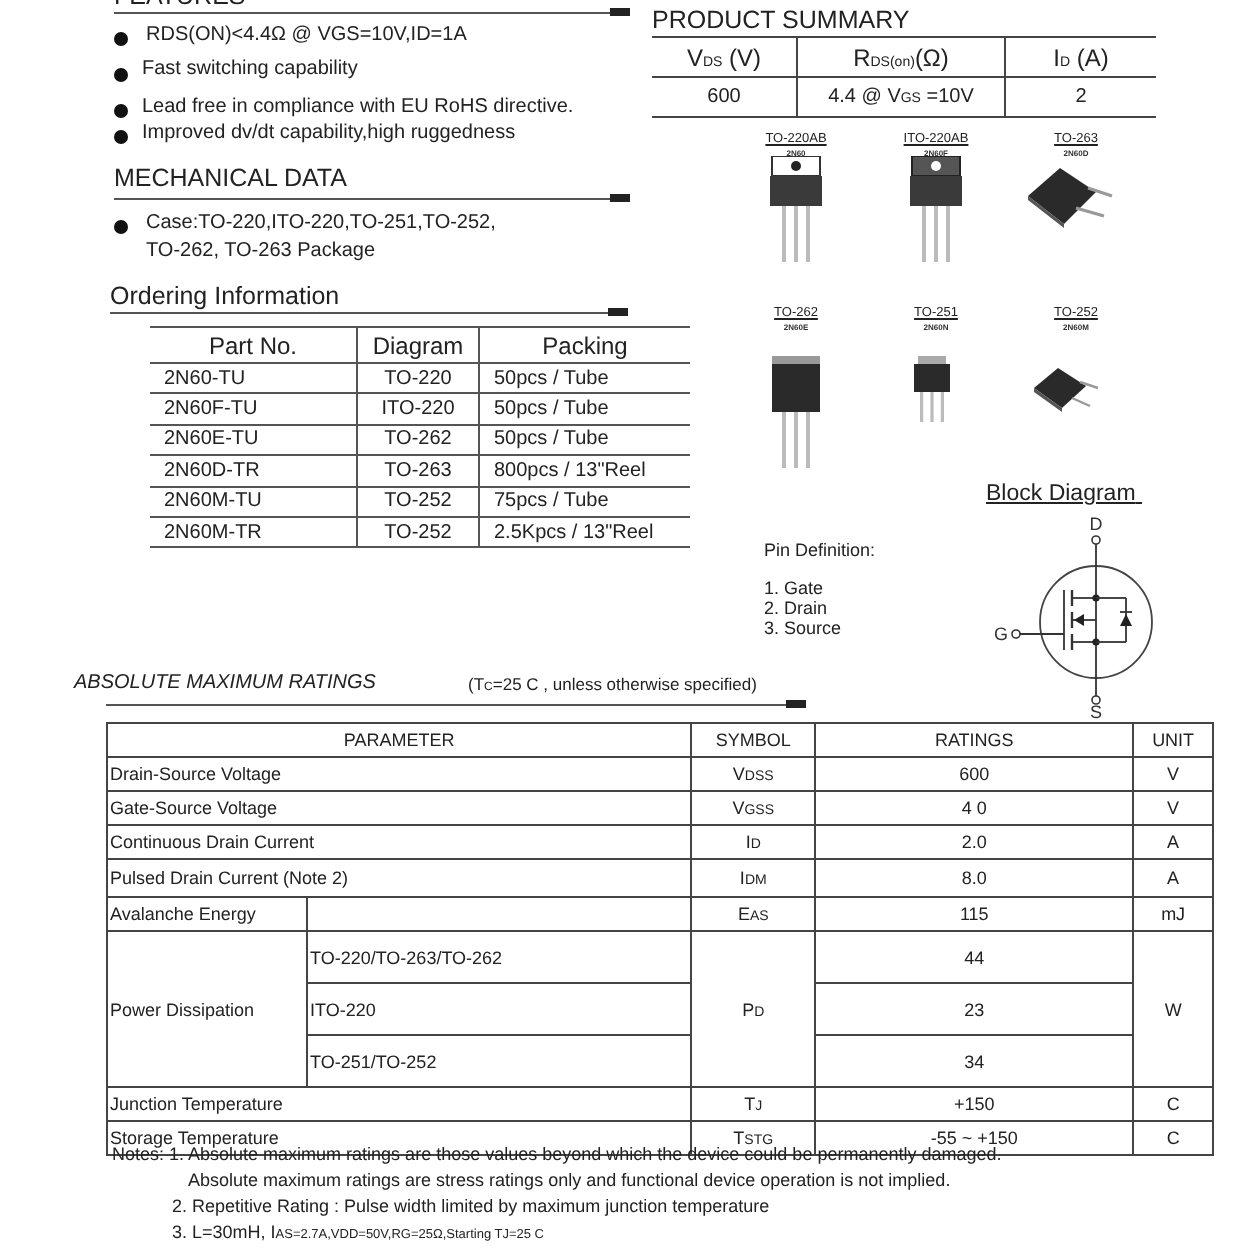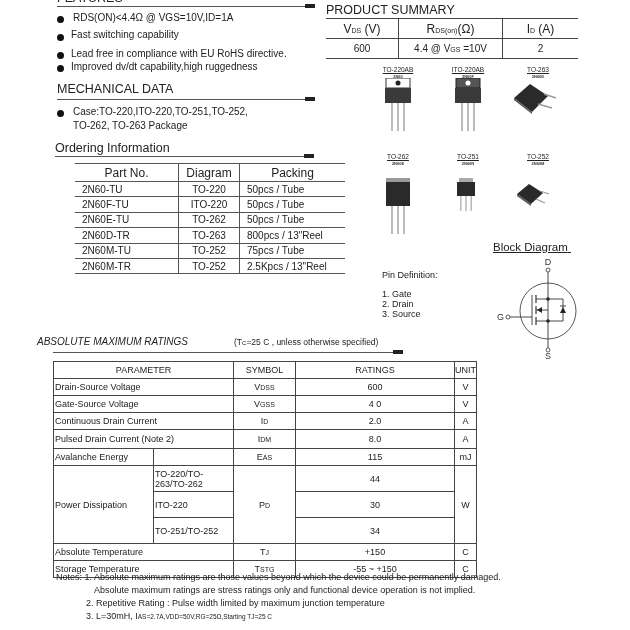--- a/index.html
+++ b/index.html
@@ -18,21 +18,21 @@
   #ps td { border-top:1px solid #444; border-bottom:1px solid #444; text-align:center; height:19px; padding:0; }
   #ps td + td { border-left:1px solid #444; }
   #ps tr.h td { font-size:12px; }
   
   #ord { position:absolute; left:55px; top:163px; width:270px; font-size:10px;margin-left:20px; }
   #ord td { border-top:1px solid #555; border-bottom:1px solid #555; height:14.4px; padding:0 0 0 7px; }
   #ord td.c { text-align:center; padding:0; }
   #ord td + td { border-left:1px solid #555; }
   #ord tr.h td { font-size:12px; height:17px; text-align:center; padding:0; }
   
-  #amr { position:absolute; left:53px; top:361px; width:424px; font-size:9px; border:1px solid #444;padding-left:14px; }
+  #amr { position:absolute; left:53px; top:361px; width:554px; font-size:9px; border:1px solid #444;padding-left:14px; }
   #amr td { border:1px solid #444; padding:0 0 0 1px; height:16px; }
   #amr td.c { text-align:center; padding:0; }
   .pkg { position:absolute; }
   .pkg-name { position:absolute; font-size:6.5px; text-decoration:underline; text-align:center; width:50px; }
   .pkg-code { position:absolute; font-size:4px; font-weight:bold; text-align:center; width:50px; color:#333; }
   .notes { position:absolute; font-size:9px; color:#222; white-space:nowrap; }
 </style>
 </head>
 <body>
 
@@ -266,28 +266,28 @@
   </tr>
   <tr>
     <td rowspan="3">Power Dissipation</td>
     <td style="height:25px;">TO-220/TO-263/TO-262</td>
     <td class="c" rowspan="3"><span>P</span><span class="sub">D</span></td>
     <td class="c">44</td>
     <td class="c" rowspan="3">W</td>
   </tr>
   <tr>
     <td style="height:25px;">ITO-220</td>
-    <td class="c">30</td>
+    <td class="c">23</td>
   </tr>
   <tr>
     <td style="height:25px;">TO-251/TO-252</td>
     <td class="c">34</td>
   </tr>
   <tr>
-    <td colspan="2" style="height:10px;">Absolute Temperature</td>
+    <td colspan="2" style="height:10px;">Junction Temperature</td>
     <td class="c"><span>T</span><span class="sub">J</span></td>
     <td class="c">+150</td>
     <td class="c">C</td>
   </tr>
   <tr>
     <td colspan="2" style="height:10px;">Storage Temperature</td>
     <td class="c"><span>T</span><span class="sub">STG</span></td>
     <td class="c">-55 ~ +150</td>
     <td class="c">C</td>
   </tr>

